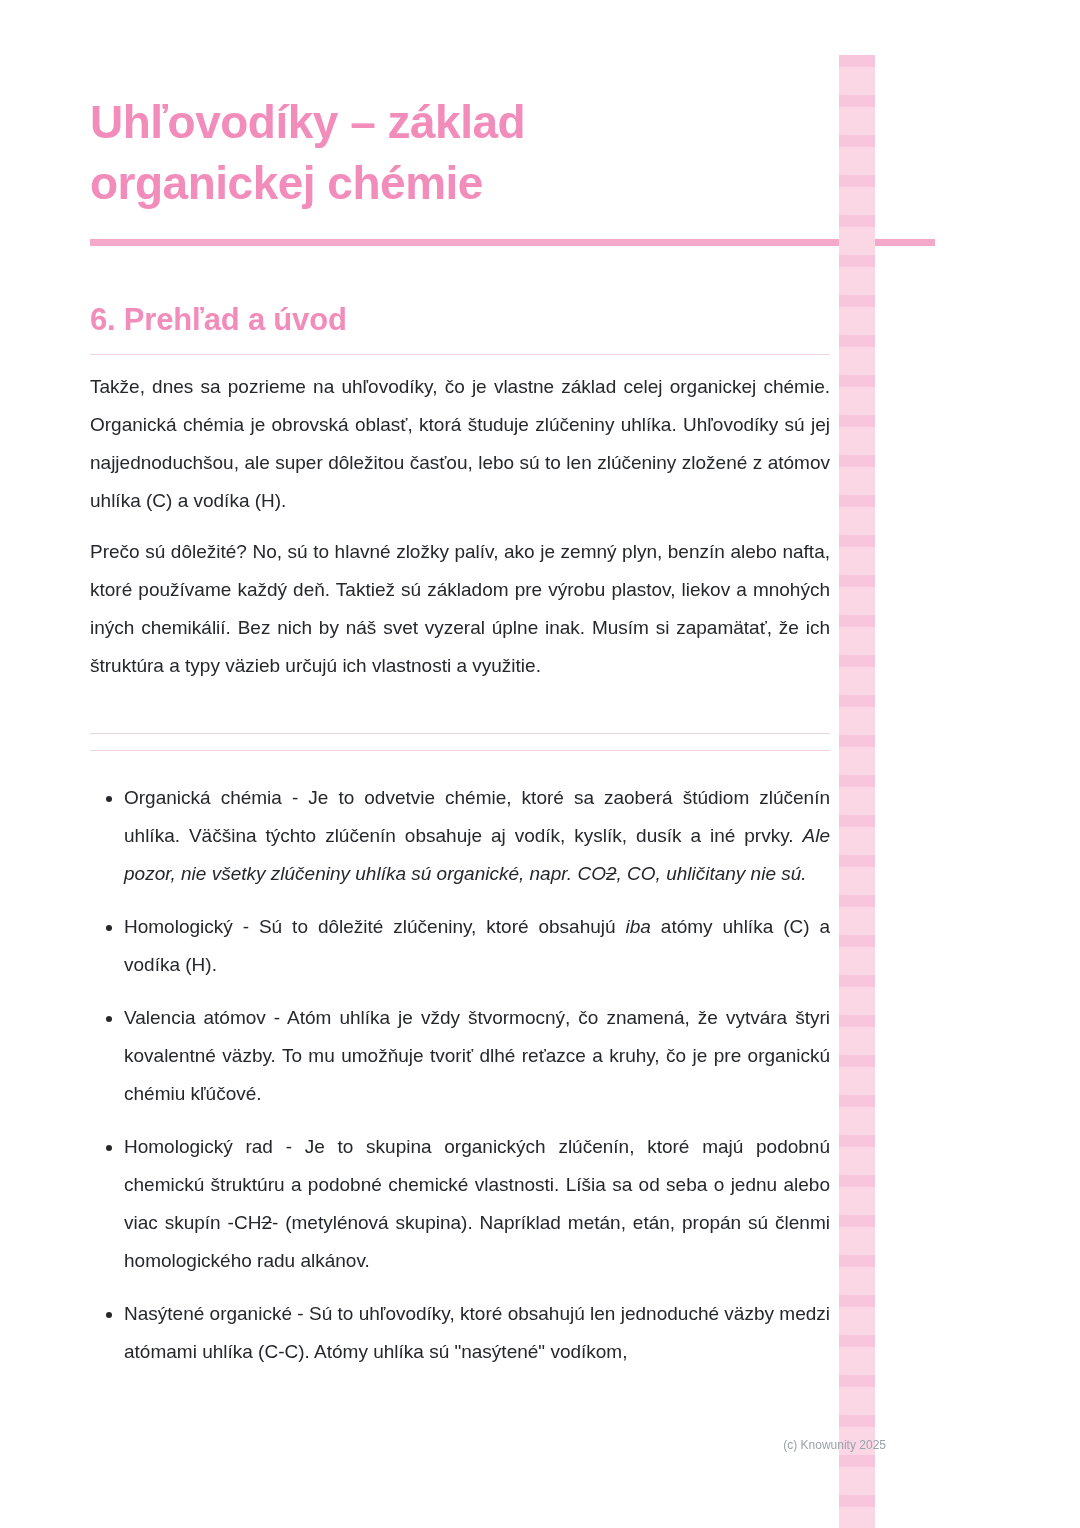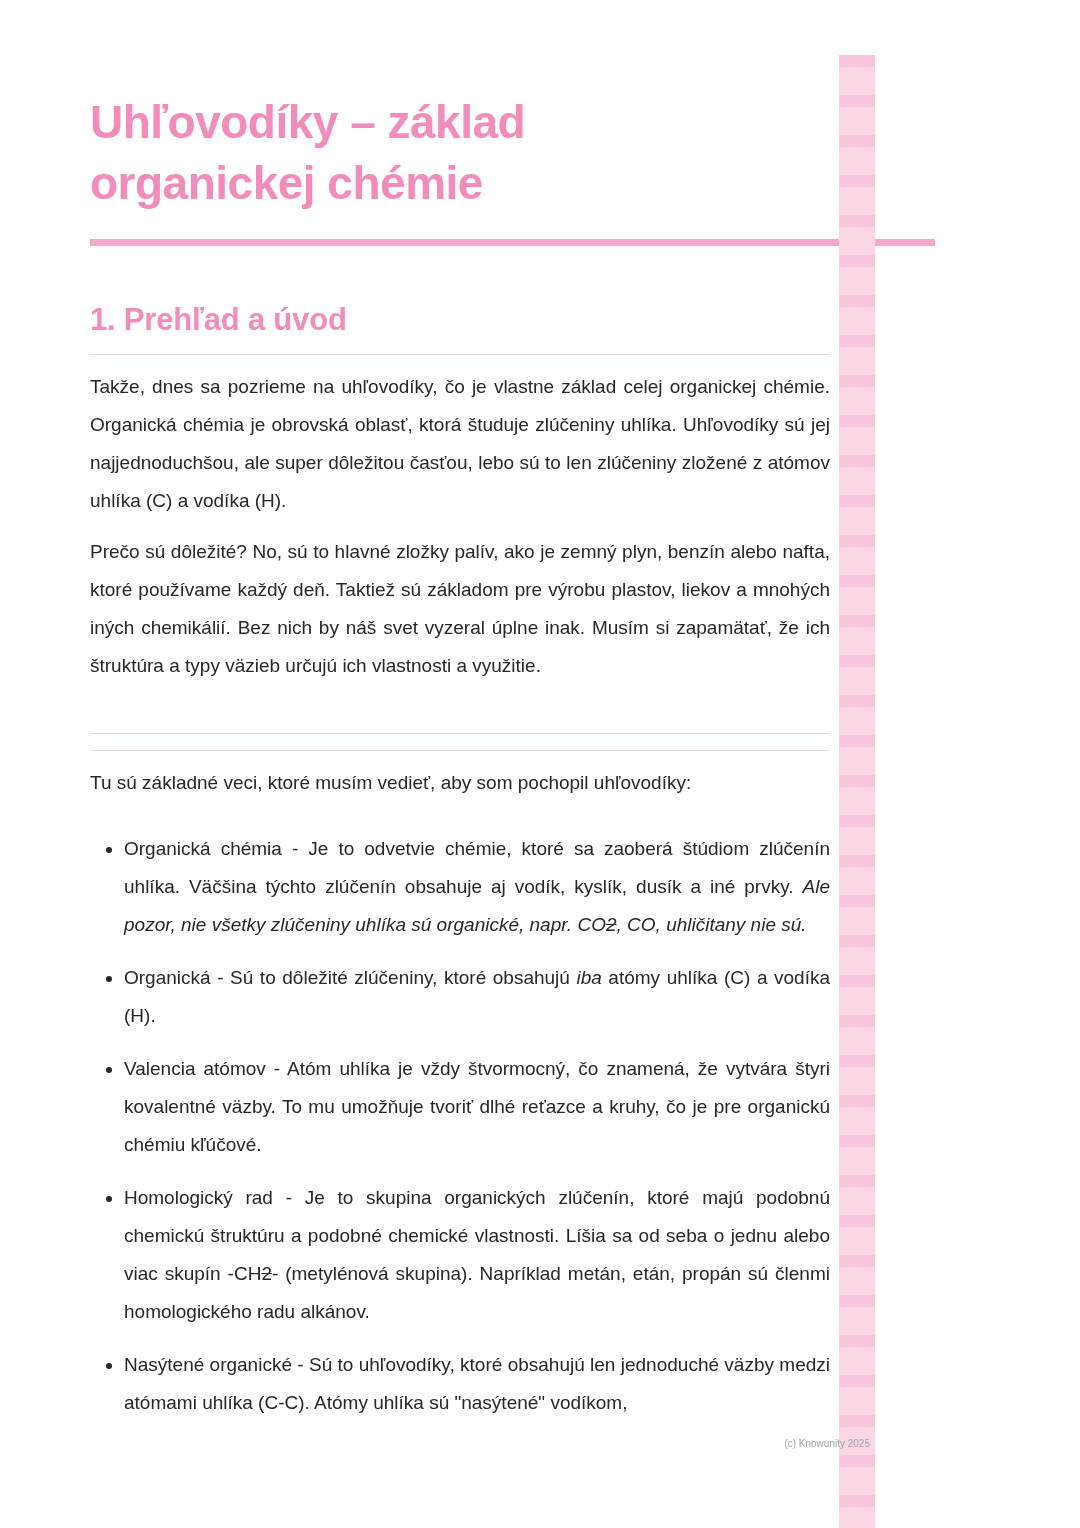--- a/index.html
+++ b/index.html
@@ -95,54 +95,53 @@
     background:repeating-linear-gradient(
       180deg,
       var(--stripe-dark) 0px, var(--stripe-dark) 12px,
       var(--stripe) 12px, var(--stripe) 40px
     );
   }
 
   .copyright{
     position:absolute;
     top:1438px;
-    right:72px;
-    font-size:10px;
+    right:56px;
+    font-size:12px;
     color:var(--muted);
     z-index:2;
     white-space:nowrap;
   }
 </style>
 </head>
 <body>
 
 <div class="page">
 
   <div class="side-stripe"></div>
 
   <div class="content">
 
     <h1 class="doc-title">Uhľovodíky – základ organickej chémie</h1>
     <div class="title-rule"></div>
 
-    <h2 class="section-heading">1. Prehľad a úvod</h2>
+    <h2 class="section-heading">6. Prehľad a úvod</h2>
     <div class="heading-underline"></div>
 
     <p class="para">Takže, dnes sa pozrieme na uhľovodíky, čo je vlastne základ celej organickej chémie. Organická chémia je obrovská oblasť, ktorá študuje zlúčeniny uhlíka. Uhľovodíky sú jej najjednoduchšou, ale super dôležitou časťou, lebo sú to len zlúčeniny zložené z atómov uhlíka (C) a vodíka (H).</p>
     <p class="para">Prečo sú dôležité? No, sú to hlavné zložky palív, ako je zemný plyn, benzín alebo nafta, ktoré používame každý deň. Taktiež sú základom pre výrobu plastov, liekov a mnohých iných chemikálií. Bez nich by náš svet vyzeral úplne inak. Musím si zapamätať, že ich štruktúra a typy väzieb určujú ich vlastnosti a využitie.</p>
 
     <div class="section-divider"></div>
 
     <div class="heading-underline"></div>
 
-    <p class="para">Tu sú základné veci, ktoré musím vedieť, aby som pochopil uhľovodíky:</p>
 
     <ul class="definitions-list">
         <li><strong>Organická chémia</strong><span class="seg-normal"> - Je to odvetvie chémie, ktoré sa zaoberá štúdiom zlúčenín uhlíka. Väčšina týchto zlúčenín obsahuje aj vodík, kyslík, dusík a iné prvky. </span><span class="seg-italic">Ale pozor, nie všetky zlúčeniny uhlíka sú organické, napr. CO</span><span class="seg-italic-strike">2</span><span class="seg-italic">, CO, uhličitany nie sú.</span></li>
-        <li><strong>Organická</strong><span class="seg-normal"> - Sú to dôležité zlúčeniny, ktoré obsahujú </span><span class="seg-italic">iba</span><span class="seg-normal"> atómy uhlíka (C) a vodíka (H).</span></li>
+        <li><strong>Homologický</strong><span class="seg-normal"> - Sú to dôležité zlúčeniny, ktoré obsahujú </span><span class="seg-italic">iba</span><span class="seg-normal"> atómy uhlíka (C) a vodíka (H).</span></li>
         <li><strong>Valencia atómov</strong><span class="seg-normal"> - Atóm uhlíka je vždy štvormocný, čo znamená, že vytvára štyri kovalentné väzby. To mu umožňuje tvoriť dlhé reťazce a kruhy, čo je pre organickú chémiu kľúčové.</span></li>
         <li><strong>Homologický rad</strong><span class="seg-normal"> - Je to skupina organických zlúčenín, ktoré majú podobnú chemickú štruktúru a podobné chemické vlastnosti. Líšia sa od seba o jednu alebo viac skupín -CH</span><span class="seg-strike">2</span><span class="seg-normal">- (metylénová skupina). Napríklad metán, etán, propán sú členmi homologického radu alkánov.</span></li>
         <li><strong>Nasýtené organické</strong><span class="seg-normal"> - Sú to uhľovodíky, ktoré obsahujú len jednoduché väzby medzi atómami uhlíka (C-C). Atómy uhlíka sú "nasýtené" vodíkom,</span></li>
       </ul>
 
   </div>
 
   <div class="copyright">(c) Knowunity 2025</div>
 
 </div>

